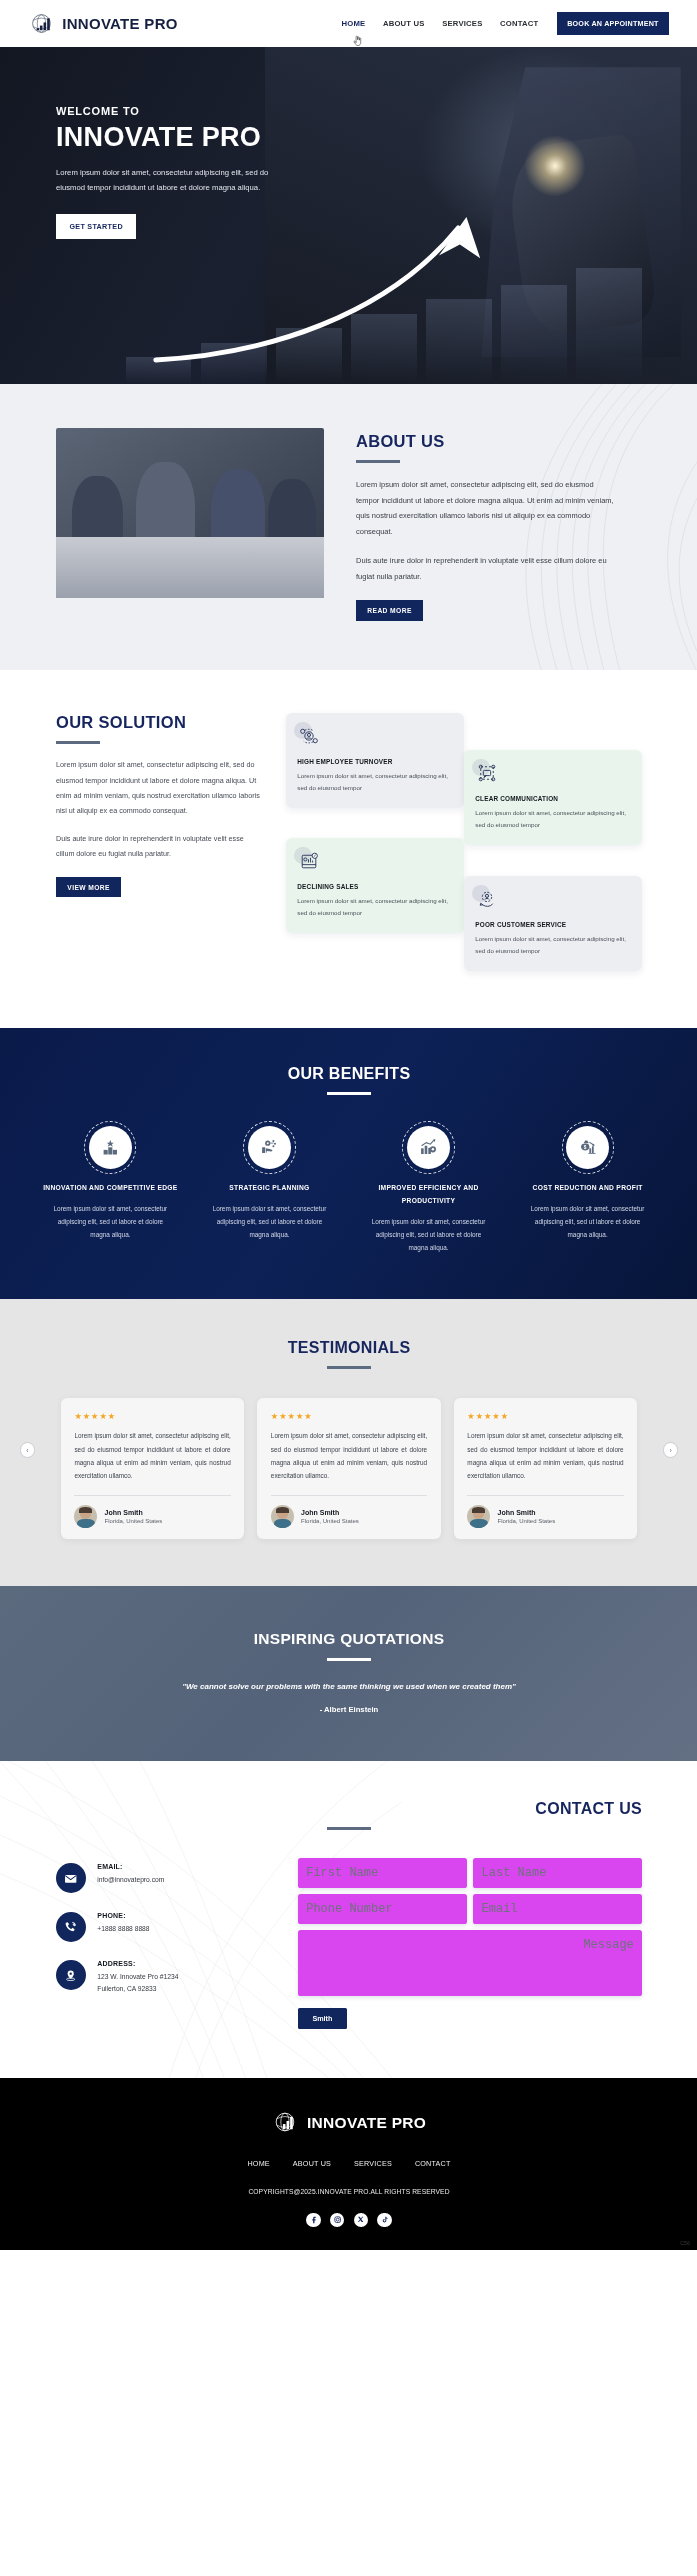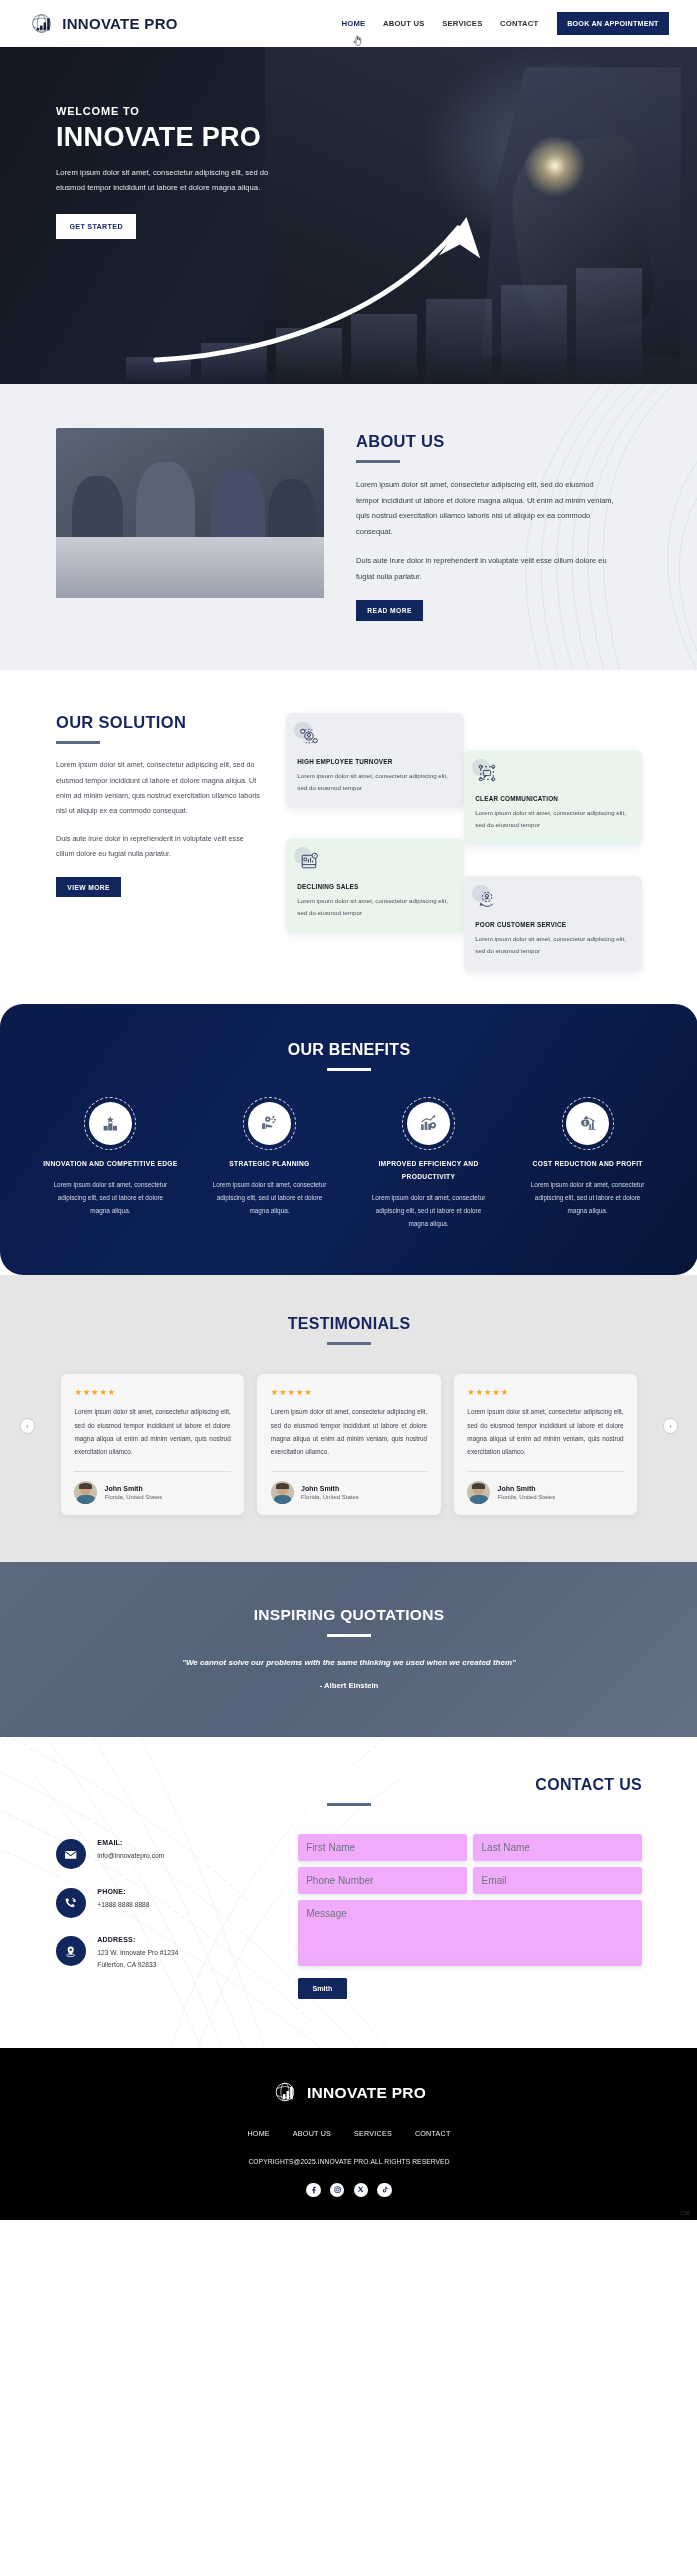--- a/index.html
+++ b/index.html
@@ -90,21 +90,21 @@
   .rule { width:44px; height:3.1px; background:#5c6b82; margin-top:9.3px; }
   .rule.center{ margin:9.3px auto 0; }
   .rule.light{ background:#ffffff; }
   .about p { font-size:7.5px; color:#3b4049; line-height:2.1; margin-top:13.4px; max-width:258px; }
   .btn-dark{
     display:inline-block; margin-top:15.5px; background:#10265c; color:#fff; font-size:6.7px;
     font-weight:bold; letter-spacing:0.4px; padding:6.7px 11.3px; border:none; cursor:pointer;
   }
 
   
-  .solution { background:#fff; padding:43px 56px 49px; display:flex; gap:24px; }
+  .solution { background:#fff; padding:43px 56px 73px; display:flex; gap:24px; }
   .sol-left{ width:206px; flex:0 0 206px; }
   .sol-left p{ font-size:7.2px; color:#454a54; line-height:2.1; margin-top:13.4px; }
   .sol-right{ flex:1; position:relative; min-height:242px; }
   .sol-card{
     position:absolute; width:50%; border-radius:6.2px; padding:11.3px 11.3px 13.4px;
     box-shadow:0 2.1px 7.2px rgba(20,30,60,.07);
   }
   .sol-card.c1{ left:0; top:0; background:#eceef1; }
   .sol-card.c2{ right:0; top:37px; background:#e9f5ec; }
   .sol-card.c3{ left:0; top:125px; background:#e9f5ec; }
@@ -112,21 +112,20 @@
   .sol-icon{ width:27px; height:27px; position:relative; margin-bottom:7.2px; }
   .sol-icon .blob{ position:absolute; left:-3.1px; top:-2.1px; width:17.5px; height:17.5px; border-radius:50%; background:rgba(140,150,175,.22); }
   .sol-icon svg{ position:relative; z-index:2; }
   .sol-title{ font-size:6.4px; font-weight:bold; color:#12161d; letter-spacing:0.2px; }
   .sol-text{ font-size:6.2px; color:#4a4f59; line-height:1.95; margin-top:5.2px; }
 
   
   .benefits {
     padding:37px 36px 44px; color:#fff; position:relative; overflow:hidden;
     background:linear-gradient(125deg,#0a1b4a 0%, #0d2157 48%, #071539 100%);
-    border-radius:23px;
   }
   .ben-title{ font-size:16px; font-weight:bold; text-align:center; letter-spacing:0.3px; }
   .ben-grid{ display:flex; gap:10.3px; margin-top:31px; }
   .ben-item{ flex:1; text-align:center; }
   .ben-circle{
     width:43px; height:43px; margin:0 auto; border-radius:50%; background:#fff;
     display:flex; align-items:center; justify-content:center; position:relative;
   }
   .ben-circle:before{
     content:""; position:absolute; inset:-4.6px; border-radius:50%;
@@ -183,26 +182,26 @@
   .info-row{ display:flex; align-items:flex-start; gap:11.3px; margin-bottom:18.5px; }
   .info-circle{
     width:30px; height:30px; flex:0 0 30px; border-radius:50%; background:#10265c;
     display:flex; align-items:center; justify-content:center;
   }
   .info-label{ font-size:7px; font-weight:bold; color:#12161d; letter-spacing:0.2px; }
   .info-value{ font-size:6.7px; color:#32363e; line-height:1.75; margin-top:3.6px; }
   .contact-form{ flex:1; }
   .form-row{ display:flex; gap:6.7px; margin-bottom:6.7px; }
   .fld{
-    flex:1; background:#f0abfc; border:none; border-radius:2.6px; padding:7.7px 8.2px;
-    font-size:10px; color:#3a3f48; font-family:Liberation Sans, sans-serif;
+    flex:1; background:#d946ef; border:none; border-radius:2.6px; padding:7.7px 8.2px;
+    font-size:12px; color:#3a3f48; font-family:Liberation Mono, monospace;
     box-shadow:0 1.5px 4.6px rgba(20,30,60,.12);
   }
   .fld::placeholder{ color:#6d727b; }
-  textarea.fld{ width:100%; height:66px; resize:none; display:block; }
+  textarea.fld{ width:100%; height:66px; resize:none; display:block;text-align:right; }
   .btn-submit{
     margin-top:11.3px; background:#10265c; color:#fff; font-size:7.2px; font-weight:bold;
     padding:6.2px 14.4px; border:none; border-radius:1.5px; cursor:pointer;
     font-family:"Liberation Sans", sans-serif;
   }
 
   
   .footer{ background:#000; padding:30px 20.6px 23px; text-align:center; position:relative; }
   .foot-brand{ display:flex; align-items:center; justify-content:center; gap:7.2px; }
   .foot-name{ font-size:15.5px; font-weight:bold; color:#fff; letter-spacing:0.3px; }

